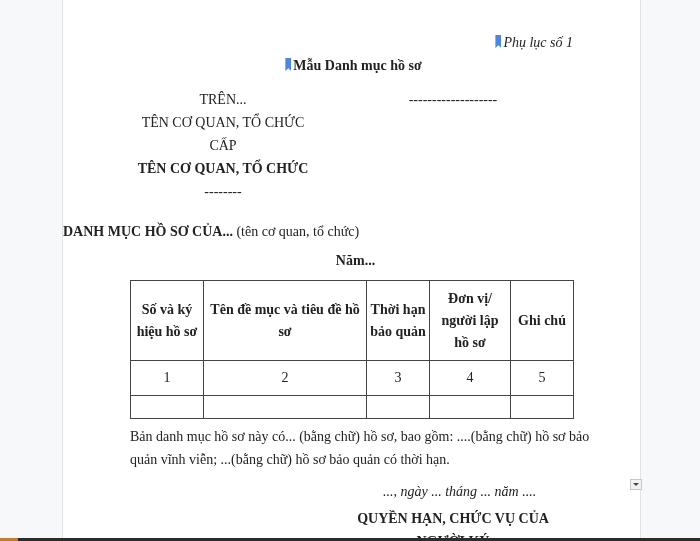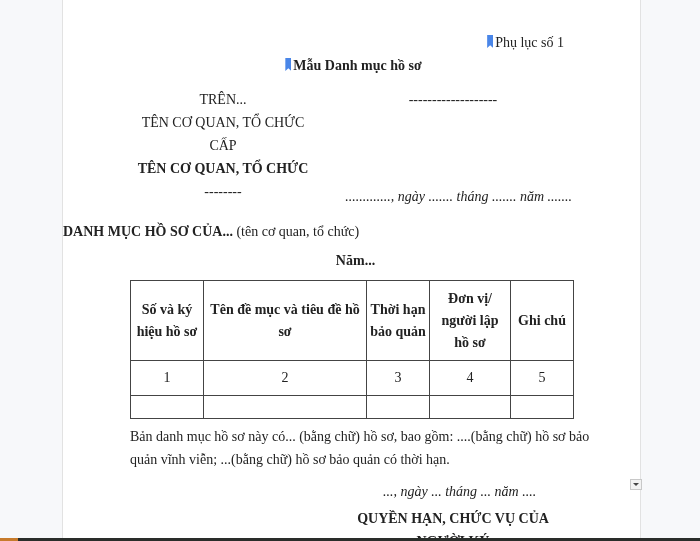--- a/index.html
+++ b/index.html
@@ -13,21 +13,21 @@
   .top-bar-right { position: absolute; top: 0; left: 340px; width: 230px; height: 2px; background: #9a9a9a; }
   .gutter-left { position: absolute; top: 0; left: 0; width: 62px; height: 541px; background: #f7f8fa; border-right: 1px solid #e2e2e2; }
   .gutter-right { position: absolute; top: 0; left: 640px; width: 60px; height: 541px; background: #f7f8fa; border-left: 1px solid #e2e2e2; }
   .page { position: absolute; top: 0; left: 63px; width: 577px; height: 541px; background: #ffffff; }
   .bottom-bar { position: absolute; left: 0; bottom: 0; width: 700px; height: 3px; background: #2a2d2a; }
   .bottom-bar .accent { position: absolute; left: 0; top: 0; width: 18px; height: 3px; background: #c77b2c; }
 
   .bookmark { display: inline-block; width: 6px; height: 13px; background: #4a86e8; vertical-align: -1px; margin-right: 2px;
     clip-path: polygon(0 0, 100% 0, 100% 100%, 50% 78%, 0 100%); }
 
-  .appendix { position: absolute; top: 35px; right: 76px; font-size: 14px; }
+  .appendix { position: absolute; top: 35px; right: 67px; font-style: italic; font-size: 14px; }
   .form-title { position: absolute; top: 58px; left: 0; width: 577px; text-align: center; font-weight: bold; font-size: 14px; }
   .form-title .inner { margin-left: -12px; padding-left: 16px; }
 
   .left-header { position: absolute; top: 88px; left: 65px; width: 190px; text-align: center; font-size: 14px; line-height: 23px; }
   .left-header .bold { font-weight: bold; }
   .right-header { position: absolute; top: 88px; left: 290px; width: 200px; text-align: center; font-size: 14px; line-height: 23px; }
   .right-header .bold { font-weight: bold; }
   sup { font-size: 8px; }
 
   .date-line { position: absolute; top: 189px; right: 68px; font-style: italic; font-size: 14px; }
@@ -69,21 +69,20 @@
     <div>TRÊN...</div>
     <div>TÊN CƠ QUAN, TỔ CHỨC CẤP</div>
     <div class="bold">TÊN CƠ QUAN, TỔ CHỨC</div>
     <div>--------</div>
   </div>
 
   <div class="right-header">
     <div>-------------------</div>
   </div>
 
-  <div class="date-line">............., ngày ....... tháng ....... năm .......</div>
 
   <div class="list-title">
     <b>DANH MỤC HỒ SƠ CỦA...</b><span> (tên cơ quan, tổ chức)</span>
   </div>
 
   <div class="year">Năm...</div>
 
   <table class="records">
     <tbody>
         <tr>

